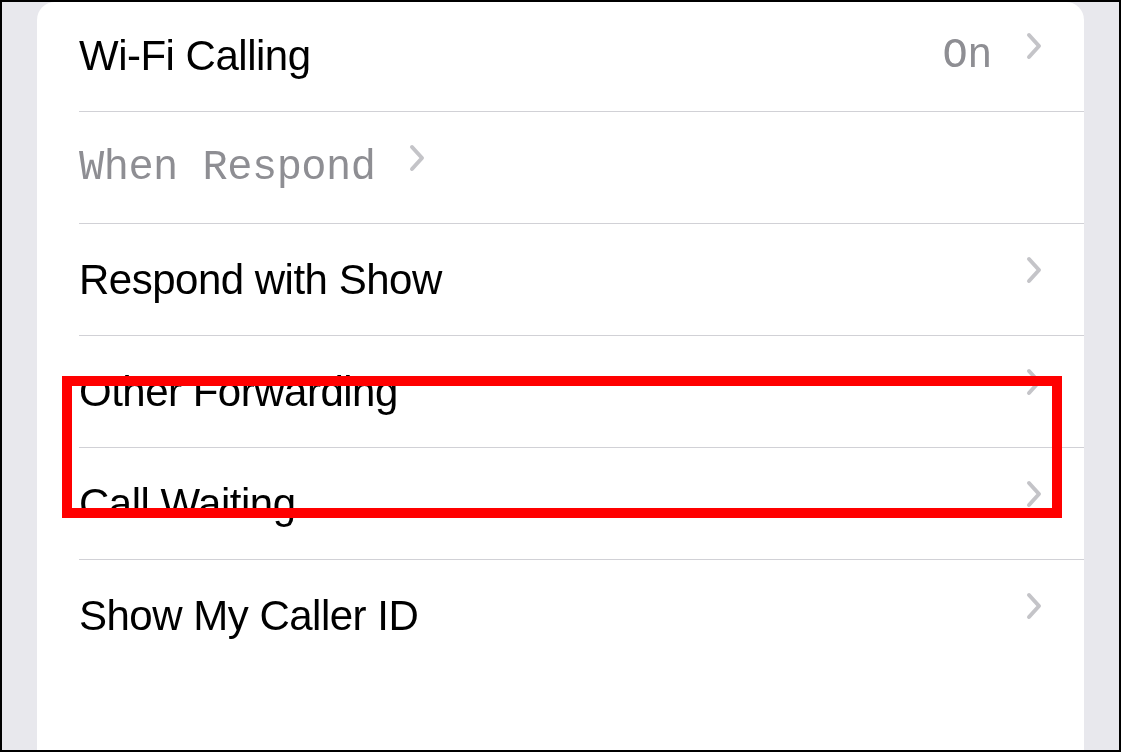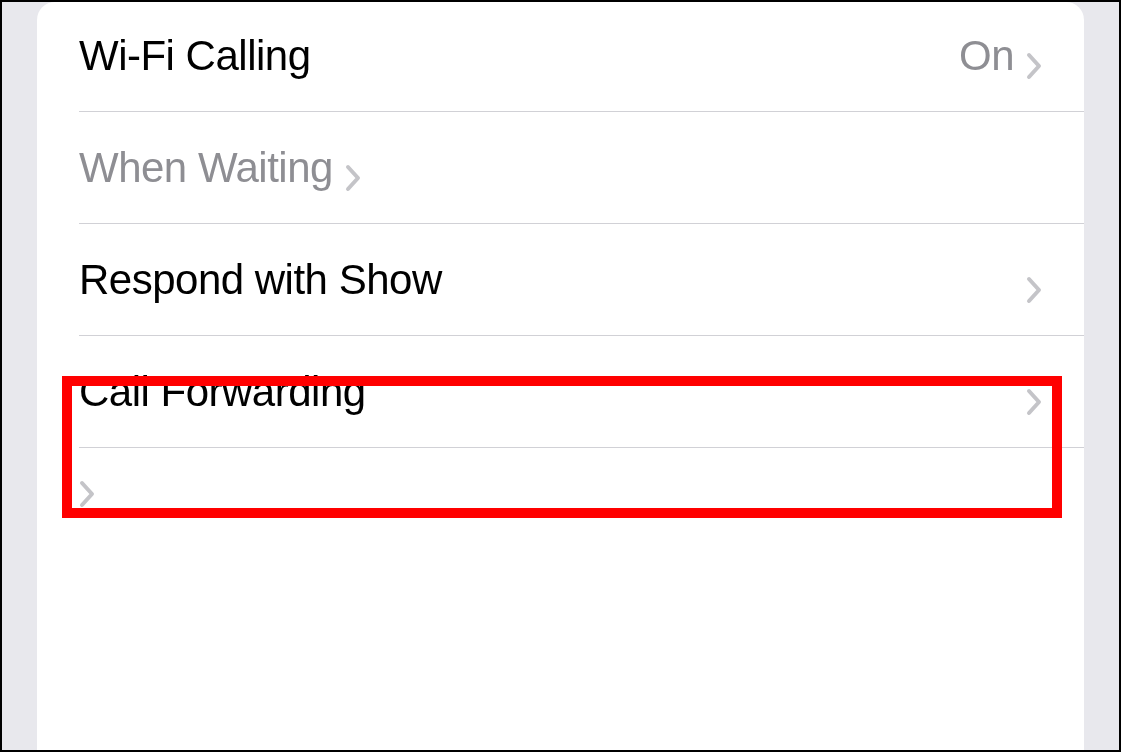--- a/index.html
+++ b/index.html
@@ -19,21 +19,21 @@
     
     .settings-panel {
       background: #ffffff;
       margin: 0 35px;
       height: 100%;
       border-radius: 18px 18px 0 0;
     }
     
     .settings-row {
       display: flex;
-      align-items: flex-end;
+      align-items: flex-start;
       padding: 32px 42px 32px 42px;
       position: relative;
       cursor: pointer;
     }
     
     .settings-row:not(:last-child)::after {
       content: "";
       position: absolute;
       bottom: 0;
       left: 42px;
@@ -47,22 +47,23 @@
       font-weight: 400;
       color: #000000;
       flex: 1;
       letter-spacing: -0.5px;
     }
     
     .row-value {
       font-size: 42px;
       font-weight: 400;
       color: #8e8e93;
-      margin-right: 12px;
+      margin-right: 34px;
       letter-spacing: -0.5px;
+      font-family: Liberation Mono, monospace;
     }
     
     .chevron {
       width: 16px;
       height: 28px;
       stroke: #c4c4c8;
       stroke-width: 4;
       fill: none;
       stroke-linecap: round;
       stroke-linejoin: round;
@@ -89,42 +90,49 @@
 
   <div class="settings-row row-wifi">
     <span class="row-label">Wi-Fi Calling</span>
     <span class="row-value">On</span>
     <svg class="chevron" viewBox="0 0 16 28">
       <polyline points="3,3 13,14 3,25"></polyline>
     </svg>
   </div>
 
   <div class="settings-row">
-    <span class="row-value">When Waiting</span>
+    <span class="row-value">When Respond</span>
     <svg class="chevron" viewBox="0 0 16 28">
       <polyline points="3,3 13,14 3,25"></polyline>
     </svg>
   </div>
 
   <div class="settings-row">
     <span class="row-label">Respond with Show</span>
     <svg class="chevron" viewBox="0 0 16 28">
       <polyline points="3,3 13,14 3,25"></polyline>
     </svg>
   </div>
 
   <div class="settings-row">
-    <span class="row-label">Call Forwarding</span>
+    <span class="row-label">Other Forwarding</span>
     <svg class="chevron" viewBox="0 0 16 28">
       <polyline points="3,3 13,14 3,25"></polyline>
     </svg>
   </div>
 
+  <div class="settings-row">
+    <span class="row-label">Call Waiting</span>
+    <svg class="chevron" viewBox="0 0 16 28">
+      <polyline points="3,3 13,14 3,25"></polyline>
+    </svg>
+  </div>
 
   <div class="settings-row row-last">
+    <span class="row-label">Show My Caller ID</span>
     <svg class="chevron" viewBox="0 0 16 28">
       <polyline points="3,3 13,14 3,25"></polyline>
     </svg>
   </div>
 
 </div>
 
 <div class="highlight-box" style="top: 376px; left: 62px; width: 1000px; height: 142px;"></div>
 
 </body></html>

